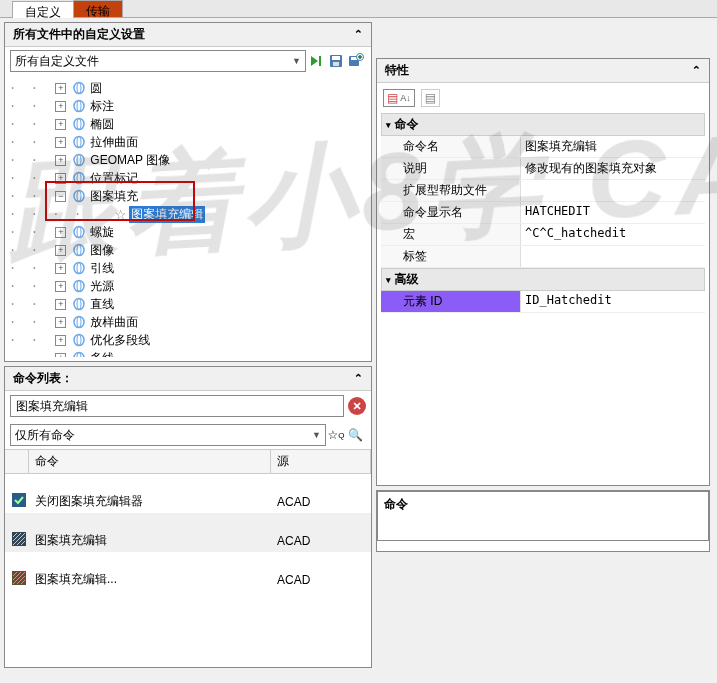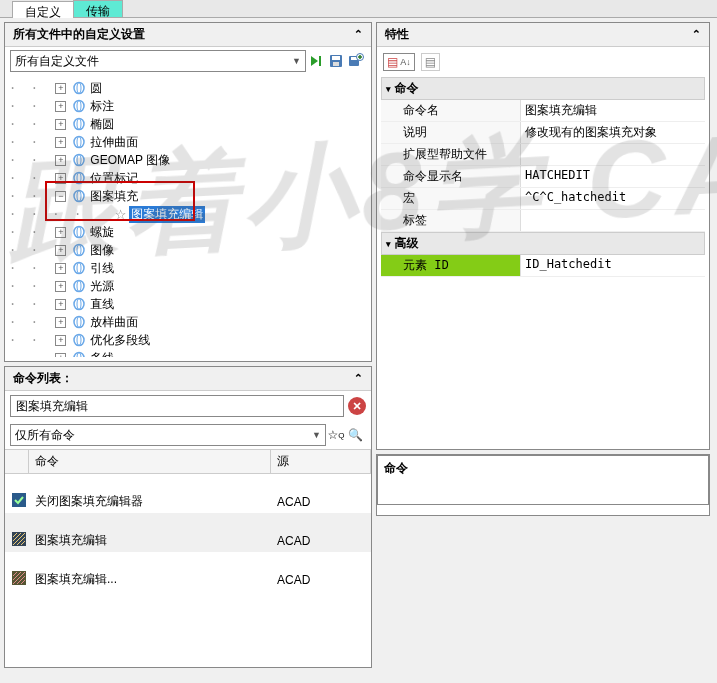--- a/index.html
+++ b/index.html
@@ -1,20 +1,20 @@
 <!DOCTYPE html>
 <html><head>
 <meta charset="utf-8">
 <style>
 * { box-sizing: border-box; margin: 0; padding: 0; font-family: "Microsoft YaHei", SimSun, sans-serif; font-size: 12px; }
 body { background: #f0f0f0; width: 717px; height: 683px; position: relative; overflow: hidden; }
 
 
 .tabs { display: flex; border-bottom: 1px solid #aaa; background: #e8e8e8; height: 18px; padding-left: 12px; }
-.tab { padding: 2px 12px; border: 1px solid #aaa; border-bottom: none; background: #5eead4; margin-right: -1px; cursor: pointer; }
+.tab { padding: 2px 12px; border: 1px solid #aaa; border-bottom: none; background: #c2410c; margin-right: -1px; cursor: pointer; }
 .tab.active { background: #fff; position: relative; top: 1px; }
 
 
 .main-layout { display: flex; height: 660px; }
 .left-col { width: 376px; display: flex; flex-direction: column; padding: 4px; gap: 4px; }
 .right-col { width: 338px; padding: 4px 4px 4px 0; display: flex; flex-direction: column; gap: 4px; }
 
 
 .panel { border: 1px solid #888; background: #fff; display: flex; flex-direction: column; }
 .panel-header { display: flex; justify-content: space-between; align-items: center; padding: 3px 8px; background: #f0f0f0; border-bottom: 1px solid #ccc; font-weight: bold; }
@@ -45,30 +45,30 @@
 .cmd-grid-header { display: flex; border-top: 1px solid #ccc; border-bottom: 1px solid #ccc; background: #f5f5f5; }
 .cmd-grid-header > div { padding: 3px 6px; border-right: 1px solid #ccc; }
 .col-icon { width: 24px; }
 .col-name { flex: 1; }
 .col-src { width: 100px; }
 .cmd-row { display: flex; align-items: center; padding: 1px 0; }
 .cmd-row > div { padding: 1px 6px; margin-top: 16px; }
 .cmd-row.hl { background: #f0f0f0; }
 
 
-.prop-panel { height: 428px; }
+.prop-panel { height: 428px; margin-top: 36px; }
 .prop-body { padding: 4px; }
 .prop-toolbar { display: flex; gap: 6px; padding: 2px 0 6px 2px; }
 .prop-tb-box { border: 1px solid #888; padding: 1px 3px; display: flex; gap: 2px; align-items: center; }
 .prop-group-hdr { display: flex; align-items: center; background: #e8e8e8; border: 1px solid #ccc; padding: 2px 4px; font-weight: bold; gap: 4px; }
 .prop-group-hdr .arr { font-size: 9px; }
 .prop-row { display: flex; border-bottom: 1px solid #eee; }
 .prop-row .key { width: 140px; padding: 2px 4px 2px 22px; background: #f8f8f8; border-right: 1px solid #ddd; }
 .prop-row .val { flex: 1; padding: 2px 4px; font-family: Consolas, monospace; }
-.prop-row.sel .key { background: #84cc16; font-family: Liberation Mono, monospace; }
+.prop-row.sel .key { background: #8b5cf6; }
 .prop-help { border: 1px solid #888; padding: 4px 6px; background: #fff; height: 50px; }
 
 
 .icon-green-right svg, .icon-save svg, .icon-disk-plus svg { width: 16px; height: 16px; }
 
 
 .watermark { position: absolute; top: 120px; left: 10px; width: 695px; height: 250px; pointer-events: none; opacity: 0.16; z-index: 100; font-size: 110px; font-style: italic; font-weight: bold; color: #555; letter-spacing: 8px; transform: rotate(-3deg); white-space: nowrap; }
 </style>
 </head>
 <body>

